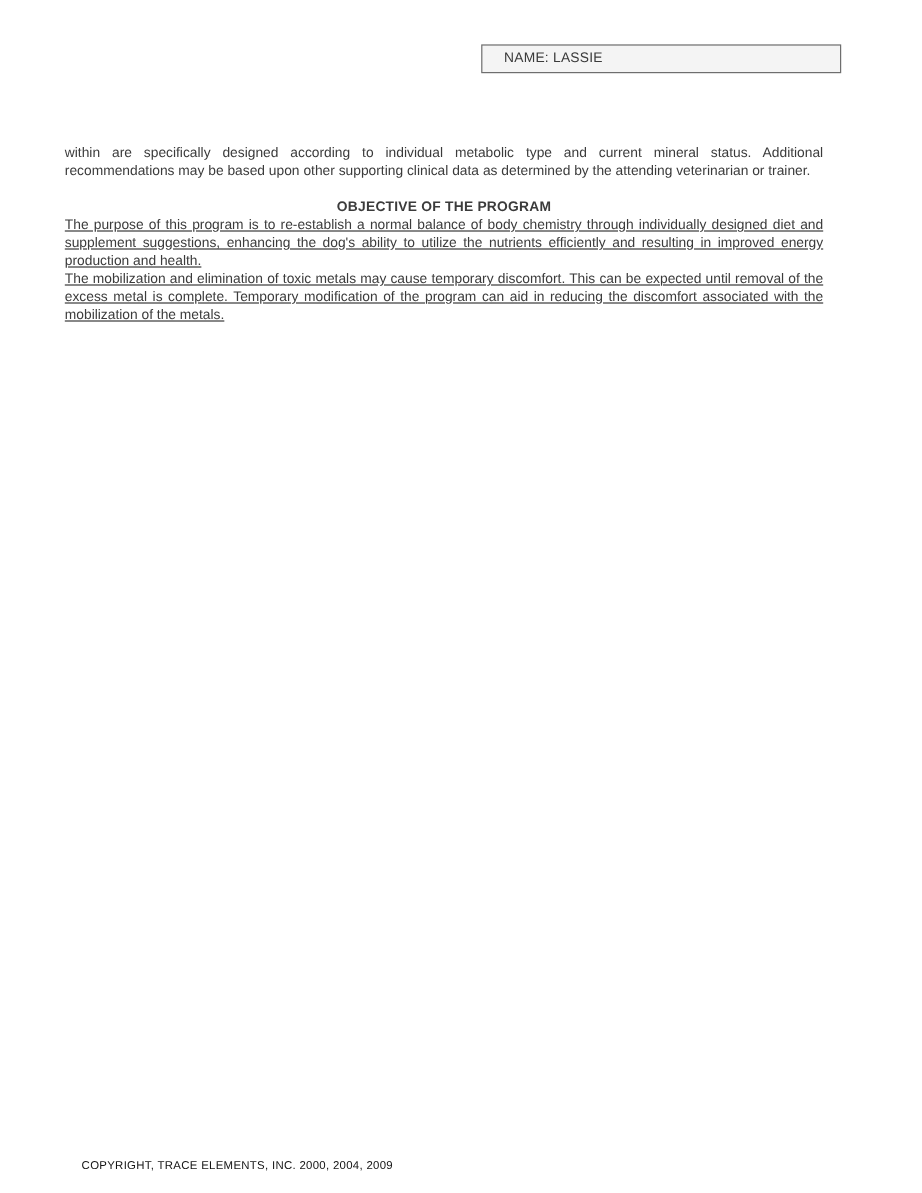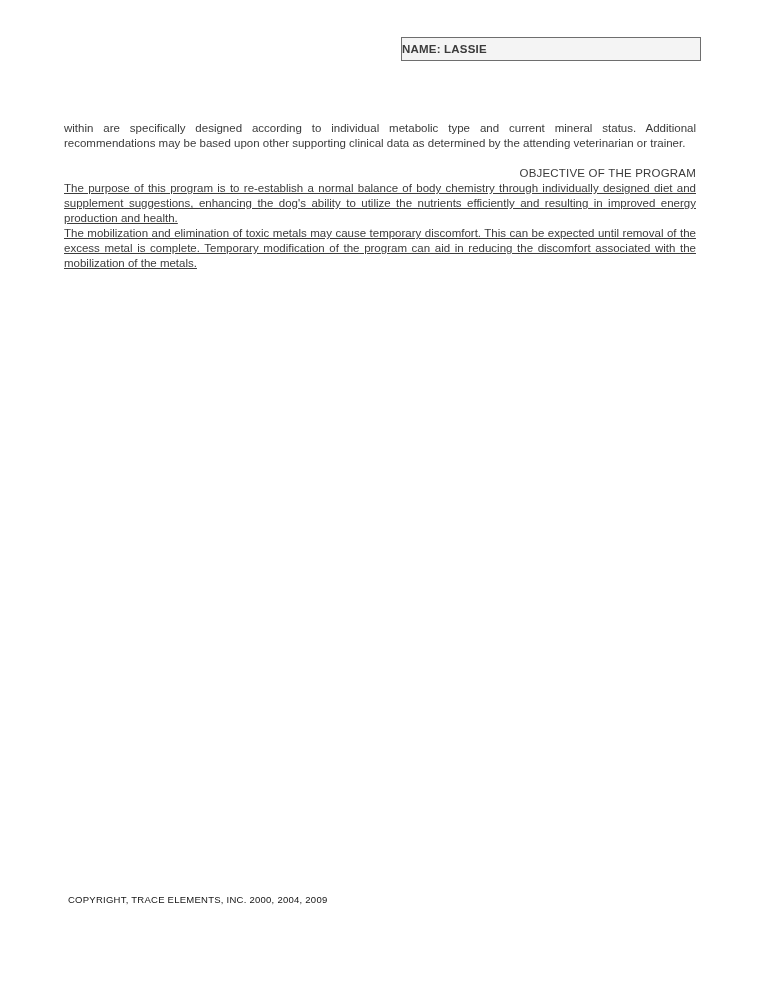--- a/index.html
+++ b/index.html
@@ -20,55 +20,55 @@
     position: absolute;
     left: 401px;
     top: 37px;
     width: 300px;
     height: 24px;
     box-sizing: border-box;
     background: #f4f4f4;
     border: 1px solid #6e6e6e;
     display: flex;
     align-items: center;
+    padding-left: 18px;
     font-size: 11.5px;
     letter-spacing: 0.2px;
     color: #3b3b3b;
-    font-weight: bold;
   }
   .content {
     position: absolute;
-    left: 64px;
+    left: 54px;
     top: 121px;
     width: 632px;
     font-size: 11.5px;
     line-height: 15px;
     text-align: justify;
     color: #3b3b3b;
   }
   .content p {
     margin: 0 0 15px 0;
   }
   .content h2 {
     margin: 0;
     font-size: 11.5px;
-    font-weight: normal;
+    font-weight: bold;
     line-height: 15px;
     letter-spacing: 0.2px;
-    text-align: right;
+    text-align: center;
     color: #3b3b3b;
   }
   .content p:last-child {
     margin-bottom: 0;
     text-decoration: underline;
   }
   .footer {
     position: absolute;
     left: 68px;
-    top: 894px;
+    top: 966px;
     font-size: 9.5px;
     letter-spacing: 0.25px;
     color: #141414;
   }
 </style>
 </head>
 <body>
 
 <div class="page">
 

